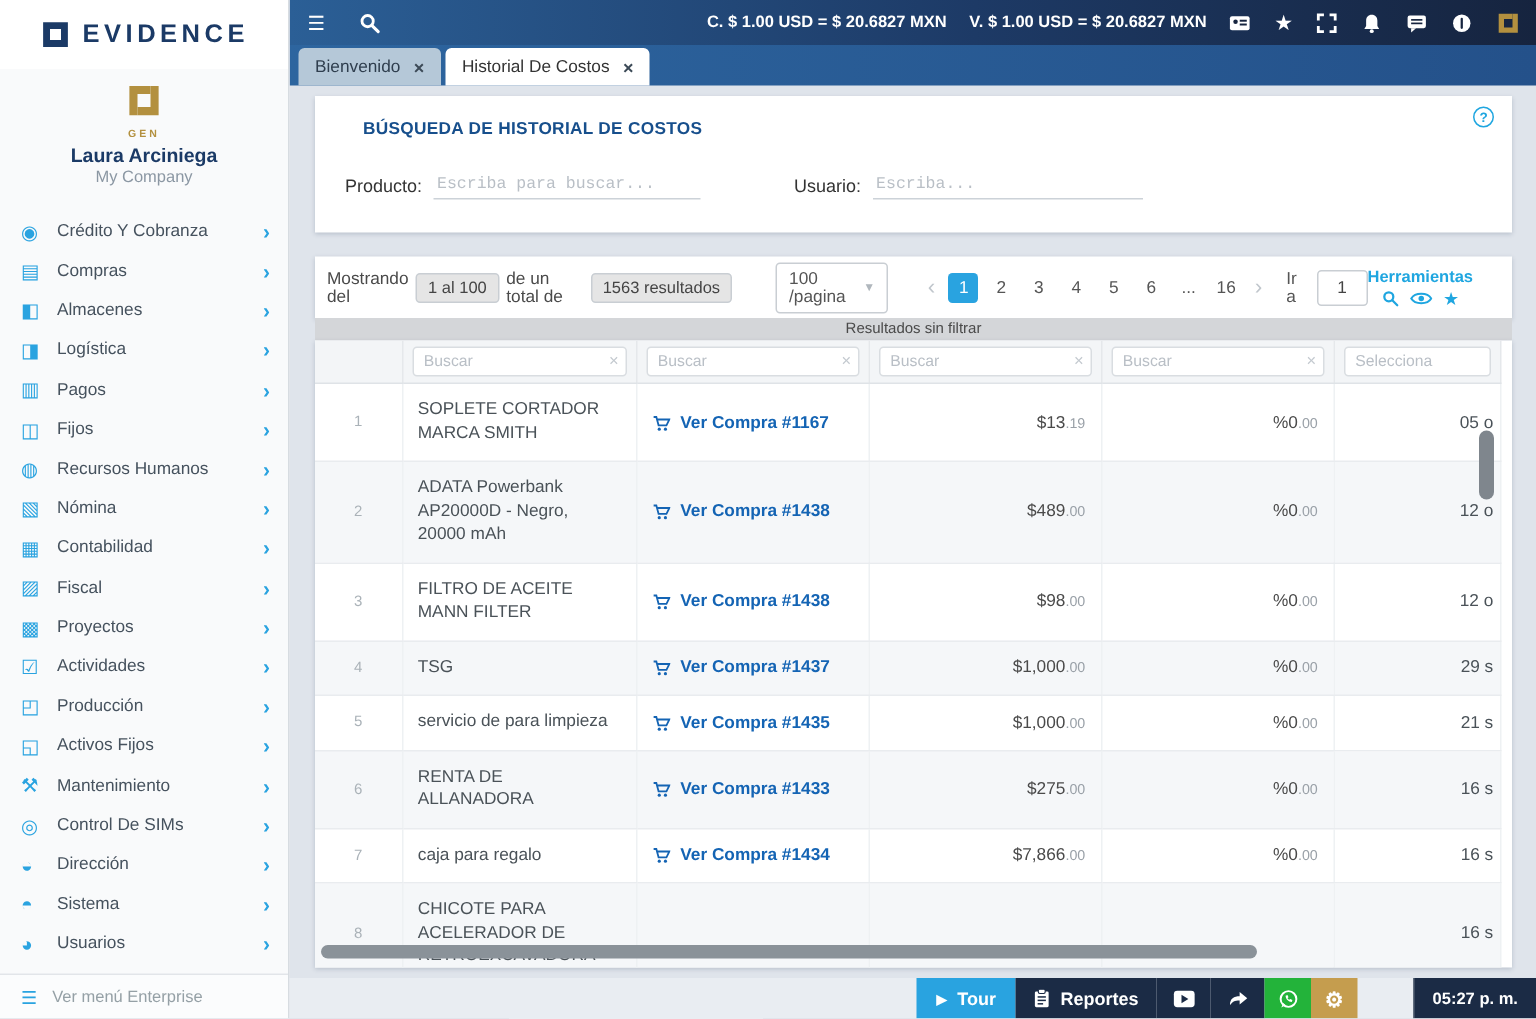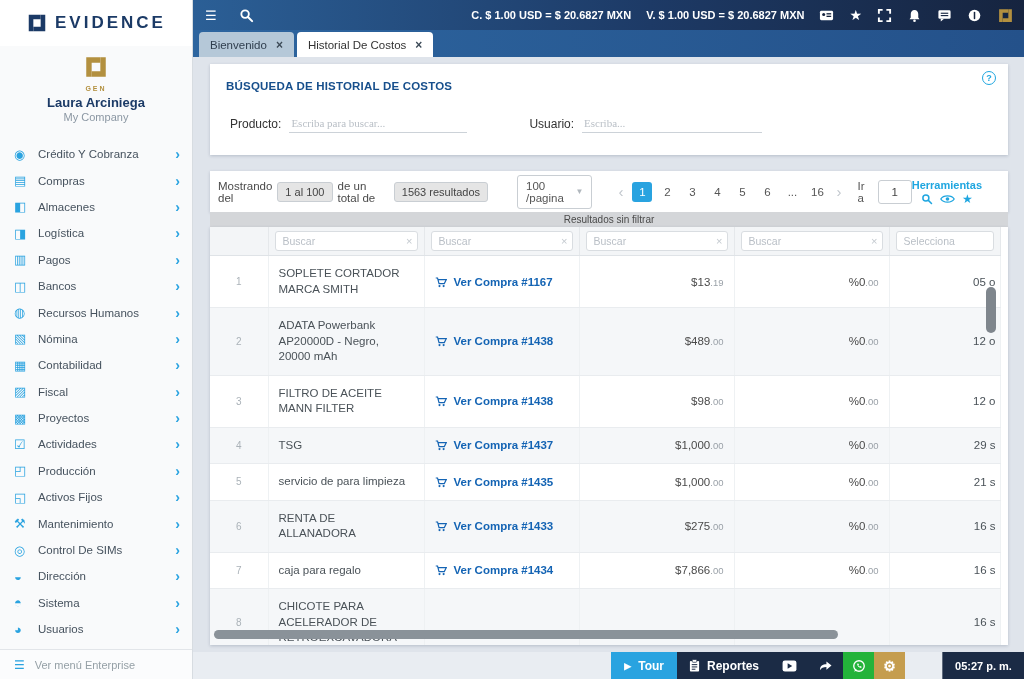--- a/index.html
+++ b/index.html
@@ -42,29 +42,29 @@
     background:linear-gradient(90deg,#2d659f,#24518a); display:flex; align-items:flex-end; padding-left:6px; gap:3px; }
   .tab { height:25px; display:flex; align-items:center; gap:9px; padding:0 11px;
     border-radius:4px 4px 0 0; font-size:11.5px; cursor:pointer; }
   .tab.inactive { background:#b5c8d8; color:#2f3e4e; }
   .tab.active { background:#ffffff; color:#333; }
   .tab-close { font-size:12px; font-weight:bold; color:#3c4a57; cursor:pointer; }
 
   
   .card { position:absolute; background:#fff; box-shadow:0 1px 3px rgba(40,60,90,.22); }
   .search-card { left:210px; top:64px; width:798px; height:91px; }
-  .search-title { position:absolute; left:16px; top:16px; font-size:11.5px; font-weight:bold;
+  .search-title { position:absolute; left:32px; top:16px; font-size:11.5px; font-weight:bold;
     color:#174f8c; letter-spacing:.2px; }
   .help-ico { position:absolute; right:12px; top:7px; width:14px; height:14px; border:1.5px solid #1fa6e0;
     border-radius:50%; color:#1fa6e0; font-size:9px; font-weight:bold; display:flex; align-items:center;
     justify-content:center; cursor:pointer; }
   .form-row { position:absolute; left:20px; top:50px; right:20px; display:flex; align-items:center; }
   .f-label { font-size:12px; color:#333; }
   .u-input { border:none; border-bottom:1px solid #ccd2d8; font-size:11px; color:#444;
-    padding:3px 2px; outline:none; background:transparent; font-family:Liberation Serif, serif; }
+    padding:3px 2px; outline:none; background:transparent; font-family:Liberation Mono, monospace; }
   .u-input::placeholder { color:#b9bfc6; }
   .inp-prod { width:178px; margin-left:8px; }
   .lbl-user { margin-left:62px; }
   .inp-user { width:180px; margin-left:8px; }
   .btn-ver { margin-left:22px; width:116px; height:24px; background:#0d5ba8; color:#fff; border:none;
     font-size:12px; font-weight:bold; border-radius:2px; cursor:pointer; font-family:"Liberation Sans",sans-serif; }
 
   
   .pagi-card { left:210px; top:171px; width:798px; height:41px; display:flex; align-items:center;
     padding:0 10px 0 8px; font-size:11.5px; color:#4a4a4a; }
@@ -184,21 +184,21 @@
         </div>
 
         <div class="side-item">
           <span class="side-ico">▥</span>
           <span class="side-label">Pagos</span>
           <span class="side-chev">›</span>
         </div>
 
         <div class="side-item">
           <span class="side-ico">◫</span>
-          <span class="side-label">Bancos</span>
+          <span class="side-label">Fijos</span>
           <span class="side-chev">›</span>
         </div>
 
         <div class="side-item">
           <span class="side-ico">◍</span>
           <span class="side-label">Recursos Humanos</span>
           <span class="side-chev">›</span>
         </div>
 
         <div class="side-item">

